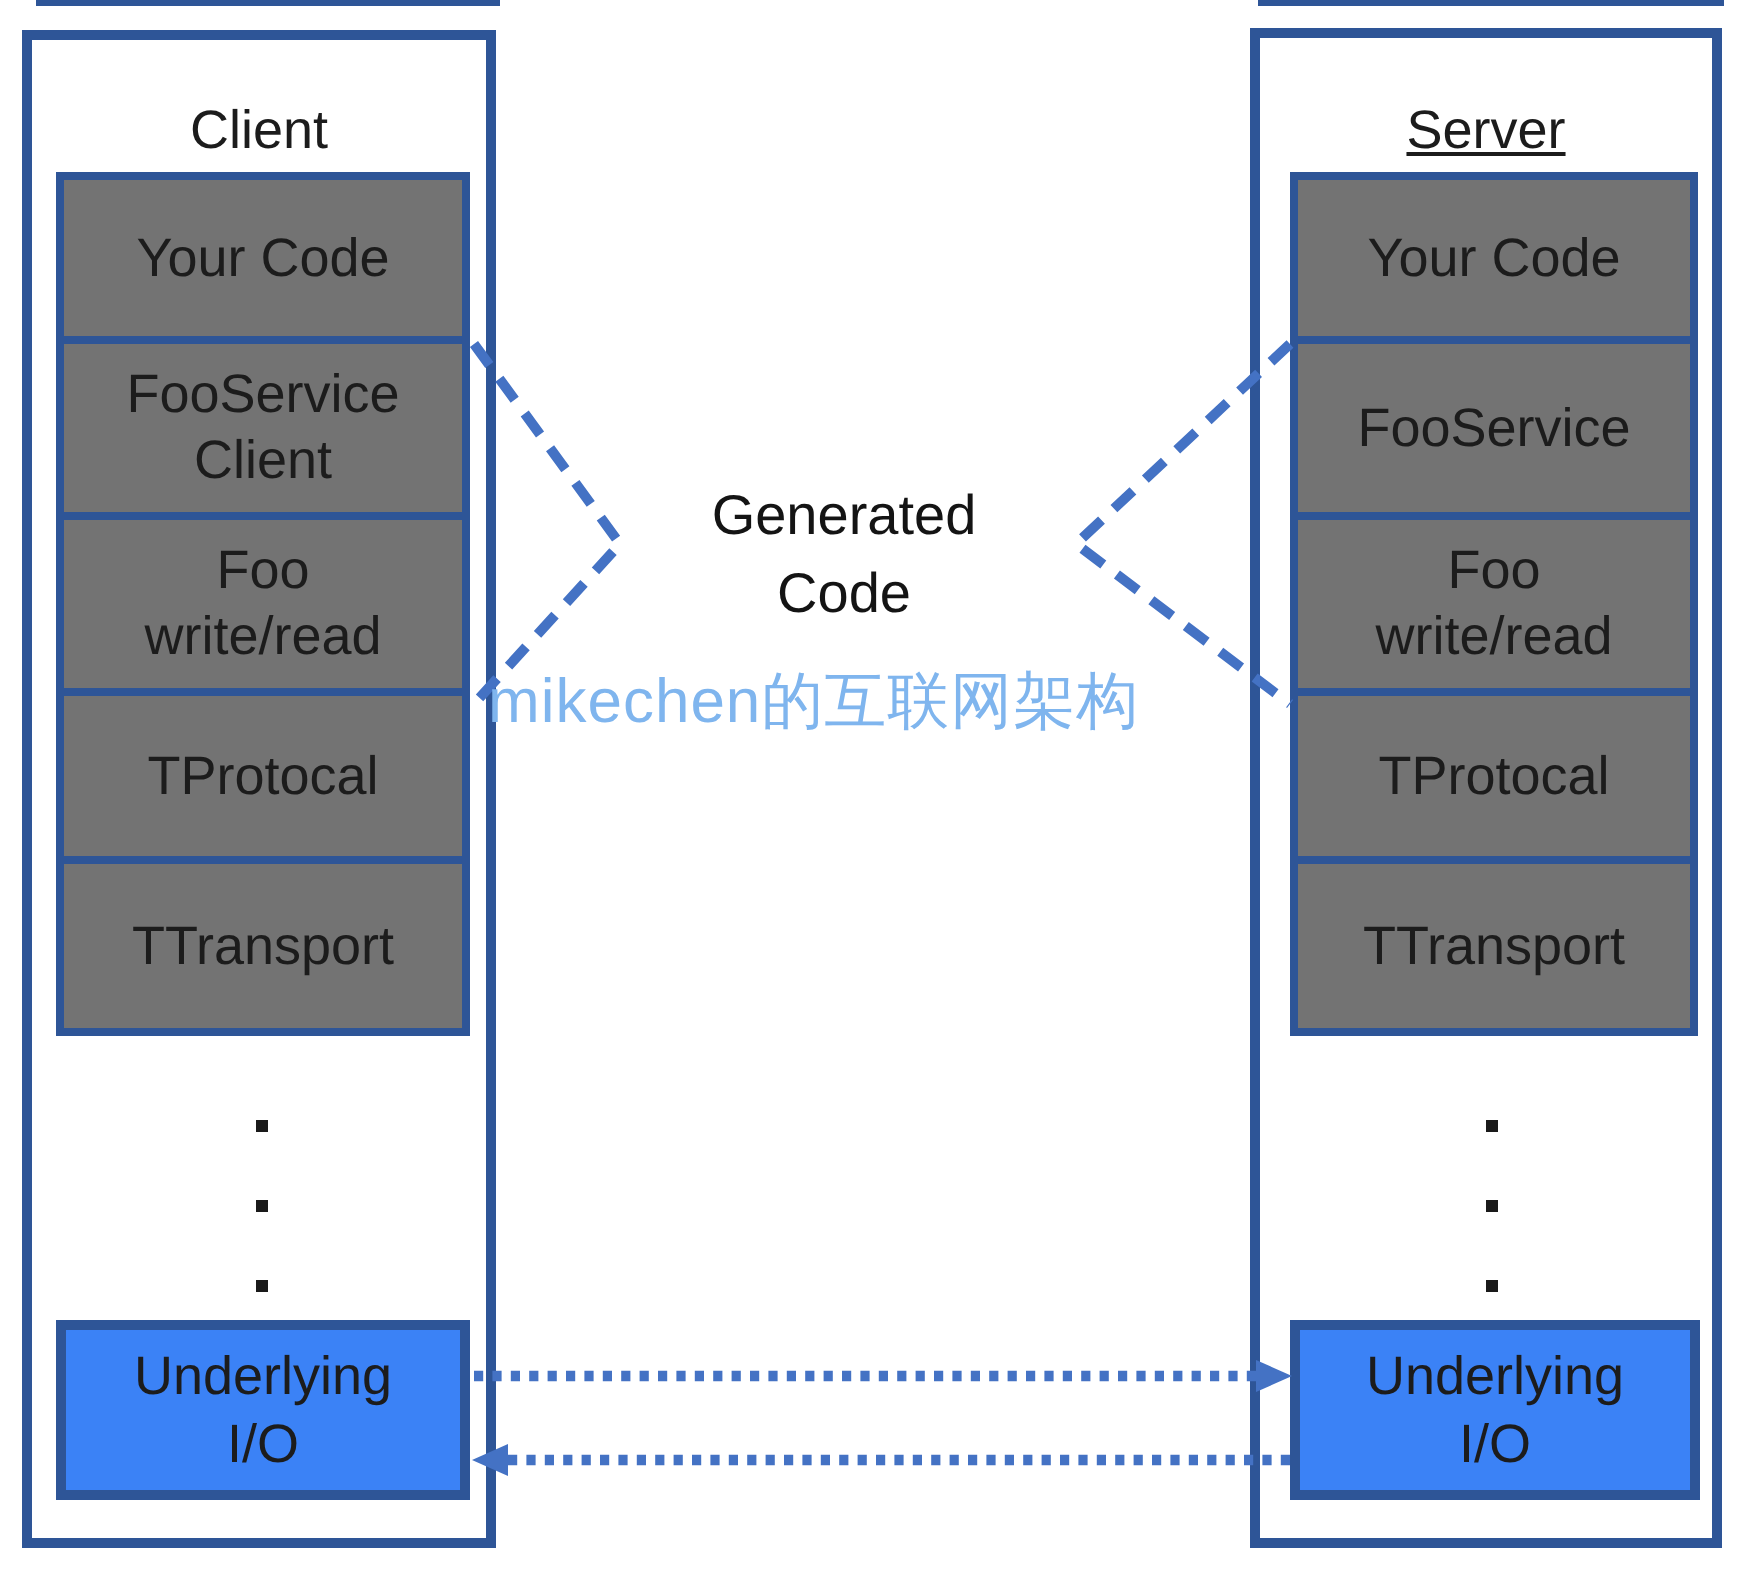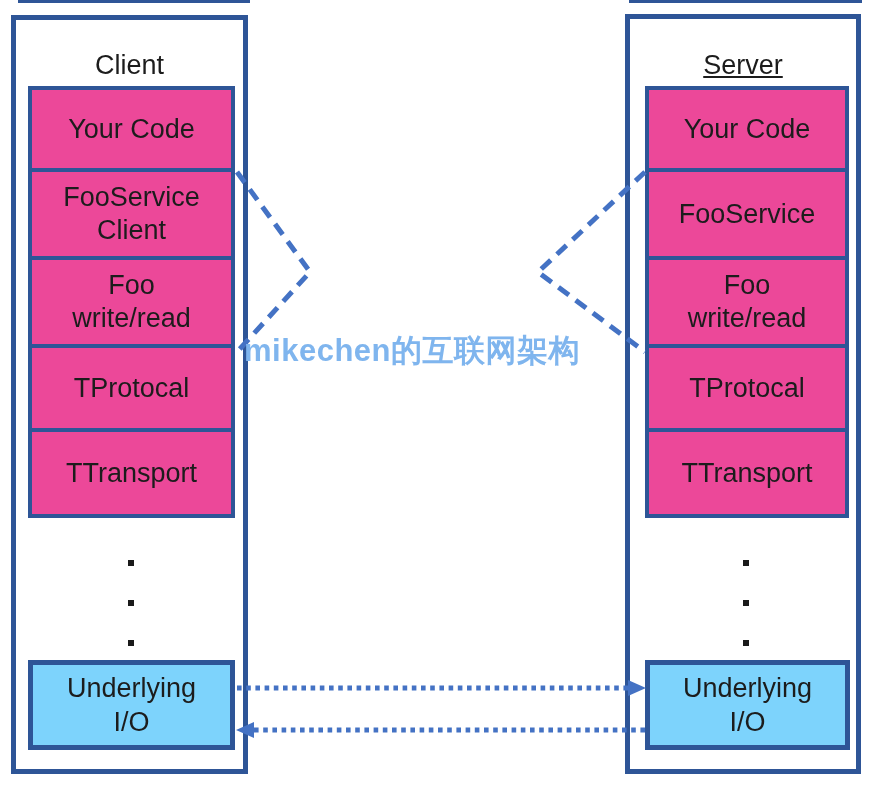--- a/index.html
+++ b/index.html
@@ -5,40 +5,40 @@
   html,body{margin:0;padding:0;background:#ffffff;}
   #stage{
     position:relative;width:874px;height:792px;background:#ffffff;overflow:hidden;
     font-family:"Liberation Sans", sans-serif;color:#1c1c1c;
   }
   .crop-bar{position:absolute;top:0;height:3px;background:#2e5597;}
   .panel{position:absolute;border:5px solid #2e5597;box-sizing:border-box;background:#ffffff;}
   .panel-title{position:absolute;left:0;right:0;text-align:center;font-size:27px;color:#1c1c1c;}
   .stack{position:absolute;box-sizing:border-box;}
   .layer-box{
-    box-sizing:border-box;border:4px solid #2e5597;background:#ec4899;
+    box-sizing:border-box;border:4px solid #2e5597;background:#737373;
     display:flex;flex-direction:column;justify-content:center;align-items:center;
     font-size:27px;line-height:33px;text-align:center;
   }
   .layer-box + .layer-box{margin-top:-4px;text-align:right;}
   .layer-line{display:block;}
   .io-box{
-    position:absolute;box-sizing:border-box;border:5px solid #2e5597;background:#7dd3fc;
+    position:absolute;box-sizing:border-box;border:5px solid #2e5597;background:#3b82f6;
     display:flex;flex-direction:column;justify-content:center;align-items:center;
     font-size:27px;line-height:34px;text-align:center;
   }
   .vdots{position:absolute;display:flex;flex-direction:column;gap:34px;}
   .vdots .dot{width:6px;height:6px;background:#1a1a1a;}
   .center-label{
     position:absolute;left:332px;top:238px;width:180px;text-align:center;
     font-size:28px;line-height:39px;color:#141414;
   }
   .watermark{
     position:absolute;left:244px;top:330px;width:324px;
-    font-size:31px;font-weight:bold;color:#7fb5ee;letter-spacing:0.5px;white-space:nowrap;
+    font-size:31px;font-weight:normal;color:#7fb5ee;letter-spacing:0.5px;white-space:nowrap;
     z-index:5;
   }
   #connector-overlay{position:absolute;left:0;top:0;width:874px;height:792px;pointer-events:none;z-index:4;}
 </style>
 </head>
 <body>
 
 <div id="stage">
 
   <div class="crop-bar" style="left:18px;width:232px;"></div>
@@ -112,20 +112,21 @@
     <div class="dot"></div>
     <div class="dot"></div>
     <div class="dot"></div>
   </div>
 
   <div class="io-box" style="left:645px;top:660px;width:205px;height:90px;">
     <span class="layer-line">Underlying</span>
     <span class="layer-line">I/O</span>
   </div>
 
+  <div class="center-label">Generated Code</div>
   <div class="watermark">mikechen的互联网架构</div>
 
   <svg id="connector-overlay" viewBox="0 0 874 792">
 
     <polyline points="237,172 310,272 237,352" fill="none" stroke="#4472c4" stroke-width="5" stroke-dasharray="13 8.5"></polyline>
 
     <polyline points="645,172 538,272 645,352" fill="none" stroke="#4472c4" stroke-width="5" stroke-dasharray="13 8.5"></polyline>
 
     <line x1="237" y1="688" x2="629" y2="688" stroke="#4472c4" stroke-width="5.2" stroke-dasharray="4.6 4.6"></line>
     <polygon points="646,688 628,680 628,696" fill="#4472c4"></polygon>

